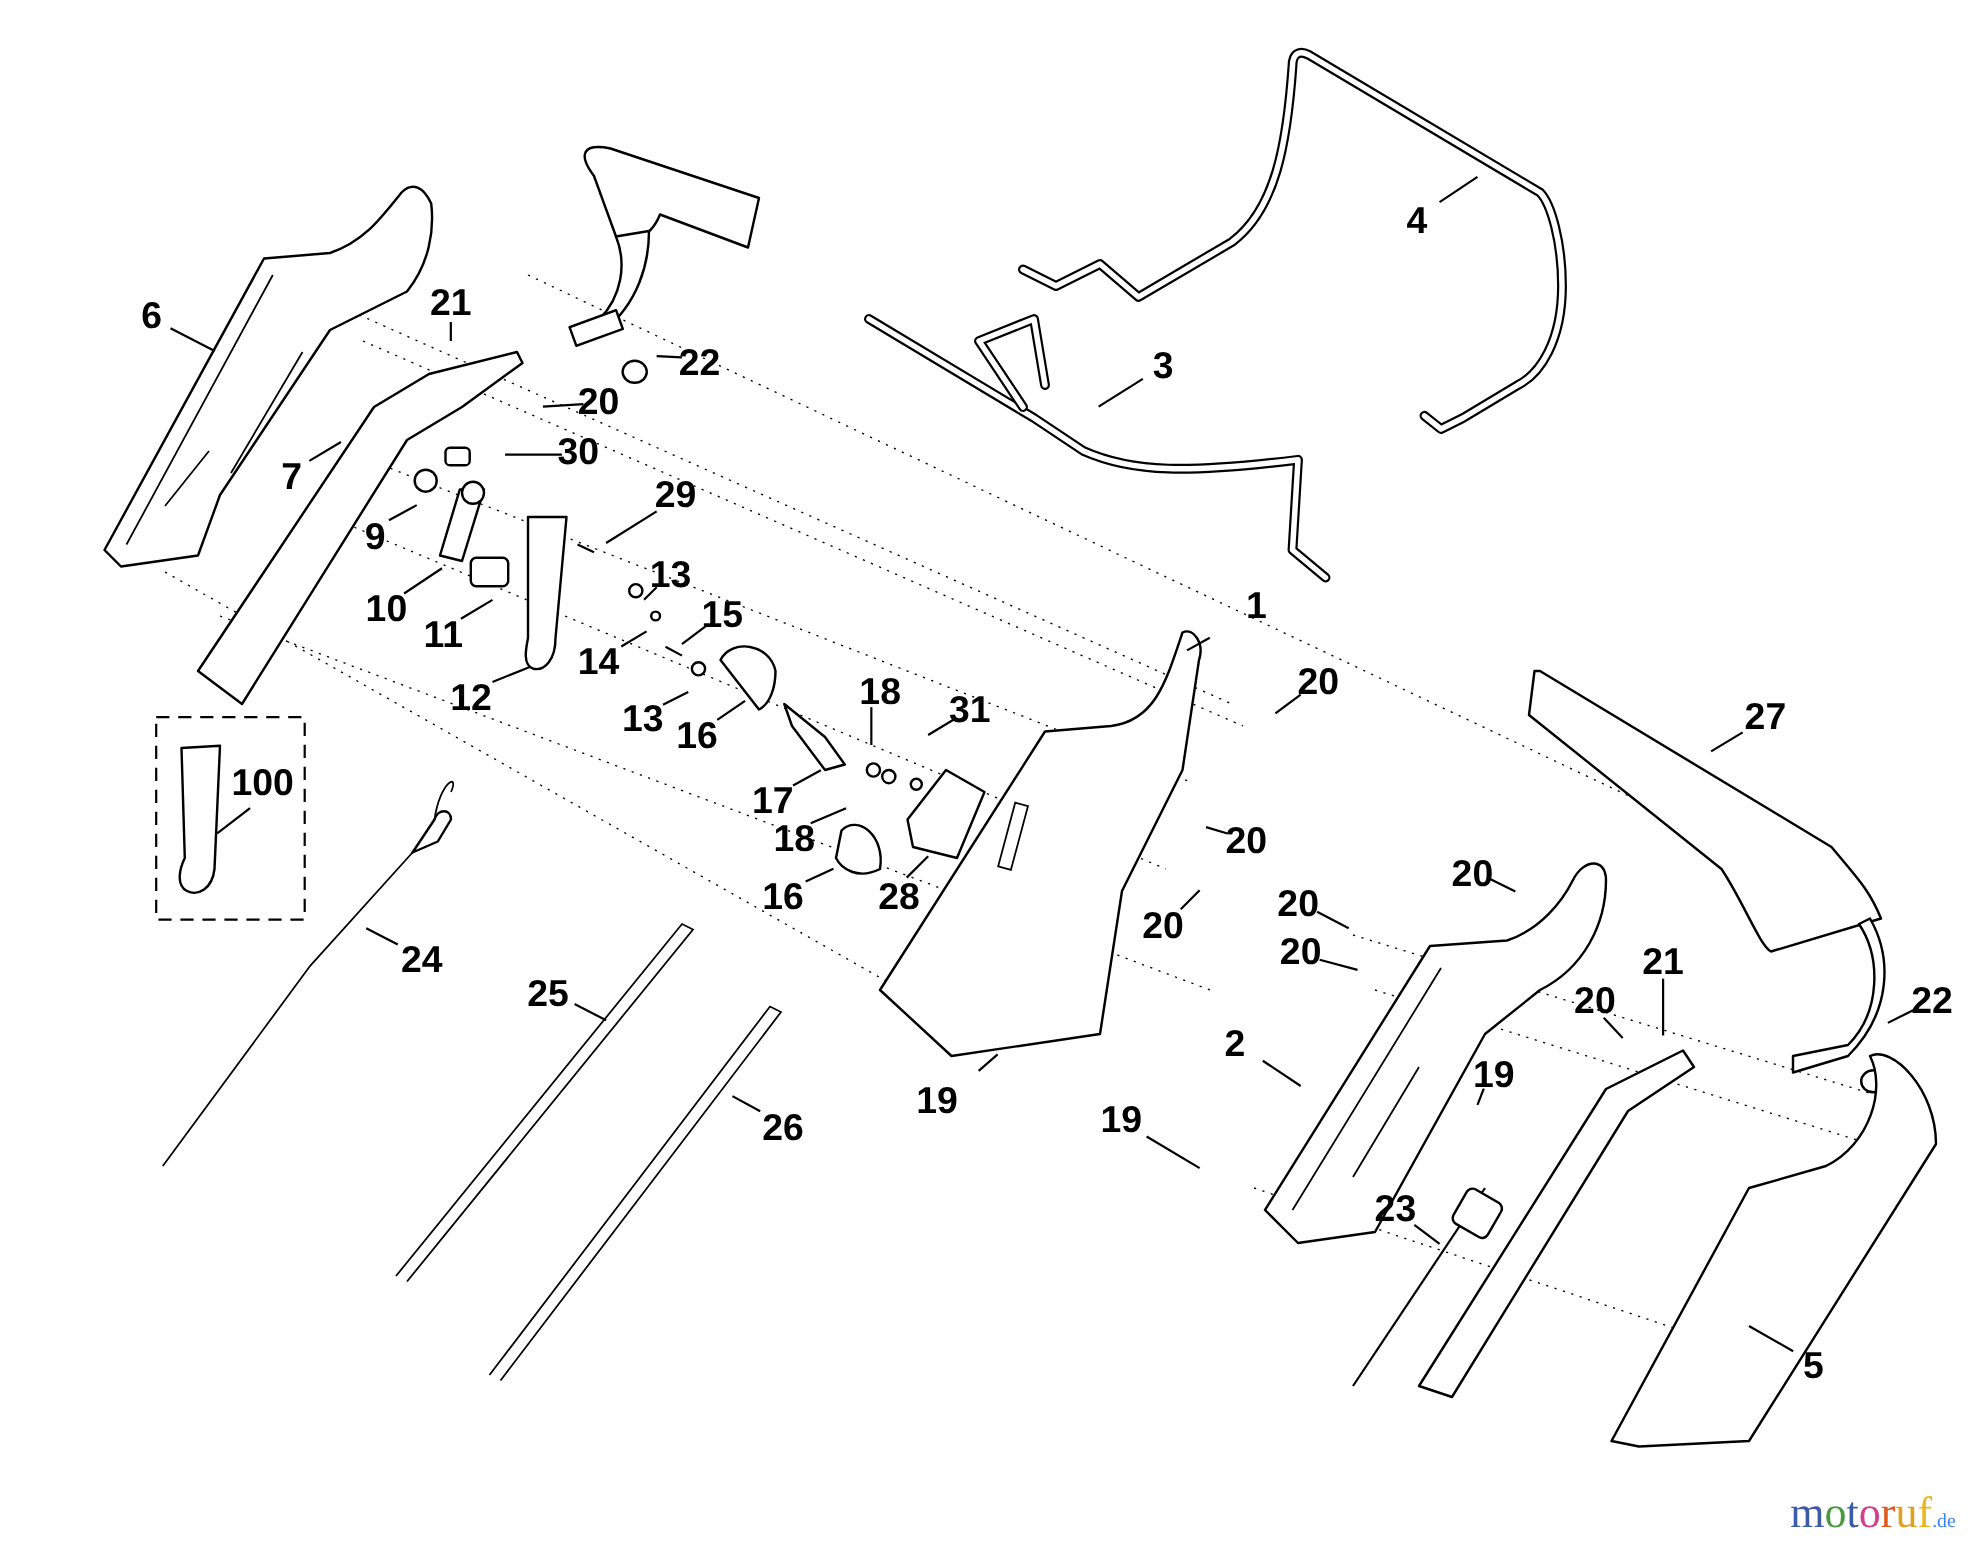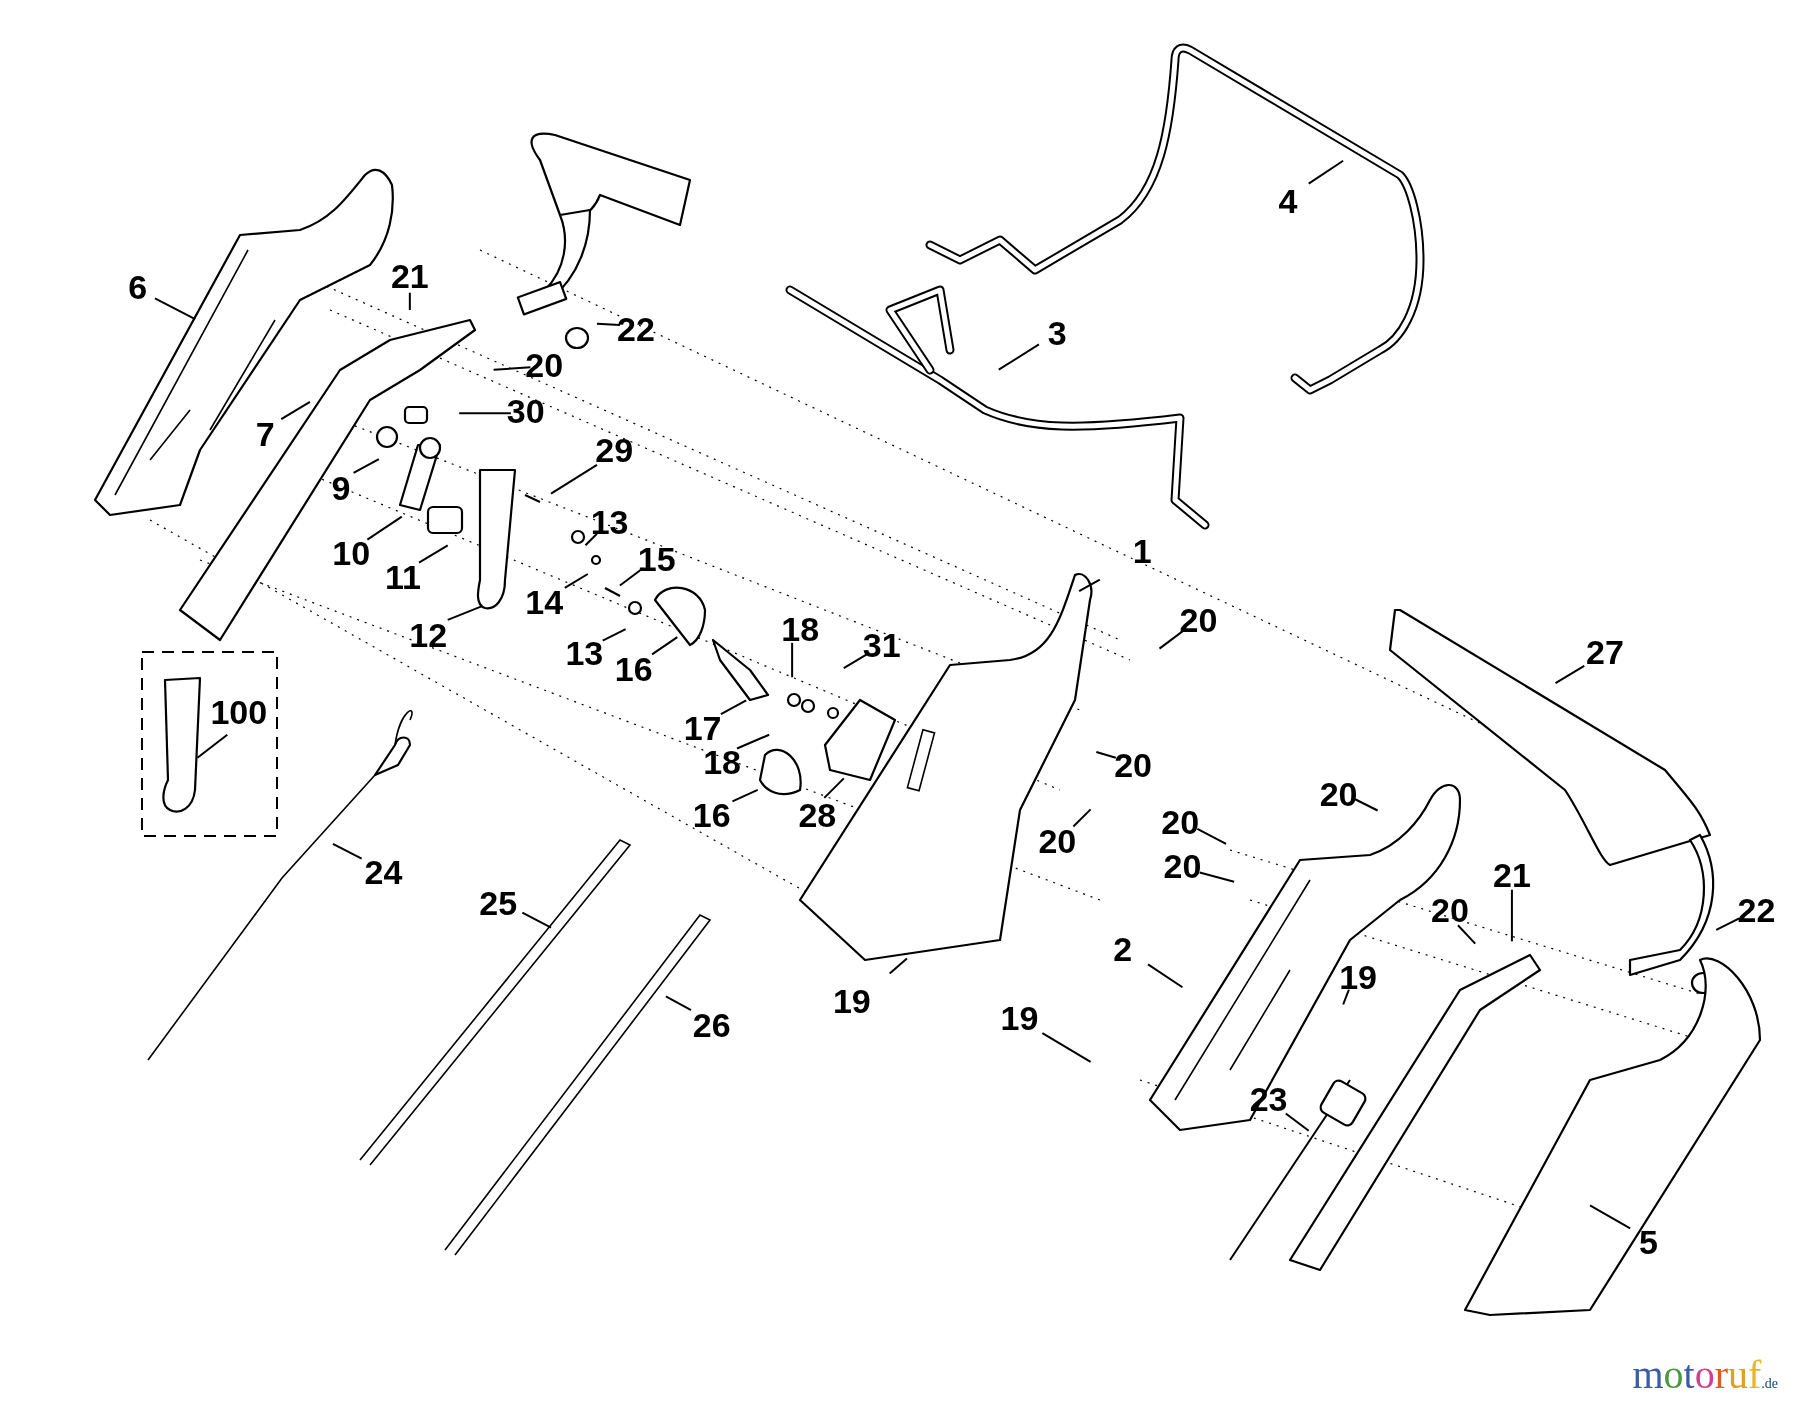--- a/index.html
+++ b/index.html
@@ -8,21 +8,21 @@
   .part{fill:#fff;stroke:#000;stroke-width:2.2;stroke-linejoin:round;}
   .thin{fill:none;stroke:#000;stroke-width:1.6;}
   .wire{fill:none;stroke:#000;stroke-width:9;stroke-linecap:round;stroke-linejoin:round;}
   .wire-in{fill:none;stroke:#fff;stroke-width:5;stroke-linecap:round;stroke-linejoin:round;}
   .dot{fill:none;stroke:#000;stroke-width:1.2;stroke-dasharray:2 6;}
   .lead{stroke:#000;stroke-width:2;}
   .lbl{font-family:"Liberation Sans",sans-serif;font-weight:bold;font-size:34px;fill:#000;}
   .dash{fill:none;stroke:#000;stroke-width:2;stroke-dasharray:12 8;}
   #wm{position:absolute;right:22px;bottom:22px;font-family:"Liberation Serif",serif;font-size:40px;letter-spacing:0px;}
   #wm span{display:inline-block;}
-  #wm .de{font-size:14px;color:#0c4a6e;}
+  #wm .de{font-size:18px;color:#3b82f6;}
 </style>
 </head>
 <body>
 
 <div id="stage">
 <svg id="art" width="1800" height="1420" viewBox="0 0 1800 1420">
 
   <g>
     <line class="dot" x1="290" y1="270" x2="1120" y2="640"></line>
     <line class="dot" x1="330" y1="310" x2="1130" y2="660"></line>

